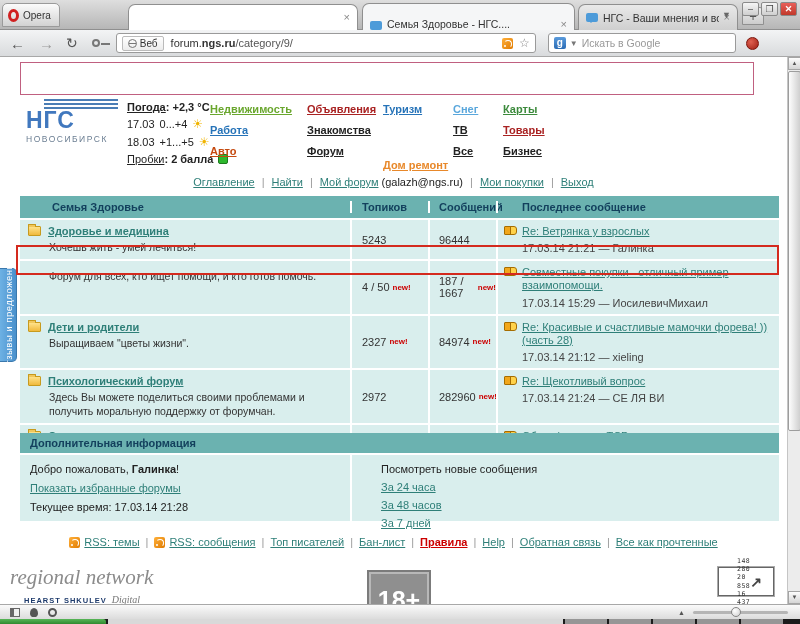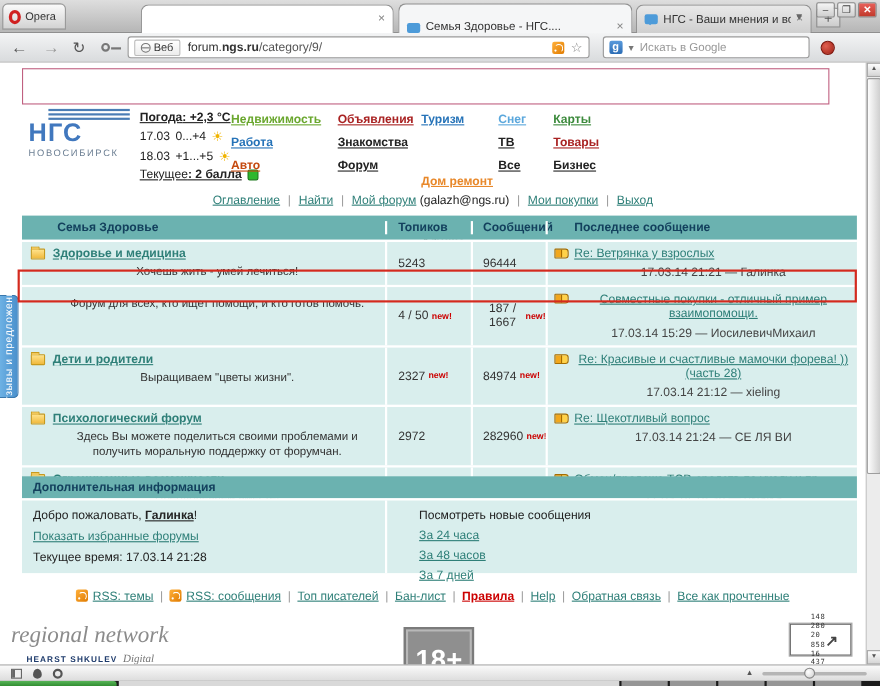--- a/index.html
+++ b/index.html
@@ -102,21 +102,21 @@
   .c-green  { color:#6aa72e; } .c-blue { color:#2673b8; } .c-orange-red { color:#c54a10; }
   .c-darkred{ color:#a92222; } .c-black { color:#222; } .c-orange { color:#e8882a; }
   .c-green2 { color:#3c8a3c; } .c-lblue { color:#5aa7dc; }
 
   .user-toolbar { position:absolute; left:0; top:119px; width:100%; text-align:center; font-size:11px; }
   .user-toolbar a { color:#2e7f78; }
   .user-toolbar .sep { color:#999; margin:0 7px; }
   .user-toolbar .account { color:#222; }
 
   
-  .ftable { position:absolute; left:20px; top:139px; width:759px;text-align:center; }
+  .ftable { position:absolute; left:20px; top:139px; width:759px; }
   .fhead { display:flex; background:#6bb2b0; color:#13405d; font-weight:bold; height:22px; align-items:center; }
   .frow { display:flex; background:#d9eeed; border-top:2px solid #fff; }
   .fc-title { width:330px; padding:5px 4px 5px 8px; }
   .fc-topics { width:78px; border-left:2px solid #fff; padding:0 0 0 10px; display:flex; align-items:center; }
   .fc-msgs { width:68px; border-left:2px solid #fff; padding:0 0 0 9px; display:flex; align-items:center; }
   .fc-last { flex:1; border-left:2px solid #fff; padding:5px 4px 5px 6px; }
   .fhead .fc-title { padding:0 0 0 32px; display:flex; align-items:center; }
   .fhead .fc-last { padding:0 0 0 24px; display:flex; align-items:center; }
   .trow { display:flex; align-items:center; gap:7px; }
   .folder-icon { position:relative; width:13px; height:10px; background:linear-gradient(#ffe28a,#f0b93c);
@@ -142,21 +142,21 @@
   
   .info { position:absolute; left:20px; top:376px; width:759px; }
   .info-head { height:20px; background:#6bb2b0; color:#13405d; font-weight:bold;
     display:flex; align-items:center; padding-left:10px; }
   .info-body { display:flex; background:#d9eeed; border-top:2px solid #fff; height:68px; }
   .info-left { width:330px; padding:8px 10px; }
   .info-right { flex:1; border-left:2px solid #fff; padding:8px 14px; }
   .info a { color:#2e7f78; }
   .info-line { margin-bottom:7px; }
   .info-right .info-line { margin-bottom:6px;padding-left:15px; }
-  .bold { font-weight:bold;text-decoration:underline; }
+  .bold { font-weight:bold; }
 
   
   .footer-links { position:absolute; left:0; top:479px; width:100%; text-align:center; }
   .footer-links a { color:#2e7f78; }
   .footer-links .sep { color:#999; margin:0 6px; }
   .footer-links .accent { color:#c00; font-weight:bold; }
   .footer-links .rss-ico { display:inline-block; vertical-align:-2px; margin-right:4px; }
 
   
   .brand { position:absolute; left:10px; top:508px; }
@@ -274,21 +274,21 @@
       <span>17.03</span>
       <span>0...+4</span>
       <span class="sun-ico">☀</span>
     </div>
     <div class="weather-row">
       <span>18.03</span>
       <span>+1...+5</span>
       <span class="sun-ico">☀</span>
     </div>
     <div class="weather-row">
-      <span><a class="w-link">Текущее</a><span class="bold">: 2 балла</span></span>
+      <span><a class="w-link">Пробки</a><span class="bold">: 2 балла</span></span>
       <span class="traffic-ico"></span>
     </div>
   </div>
 
   <div class="mainnav">
     <div class="nav-col nc1">
       <a class="c-green">Недвижимость</a>
       <a class="c-blue">Работа</a>
       <a class="c-orange-red">Авто</a>
     </div>

